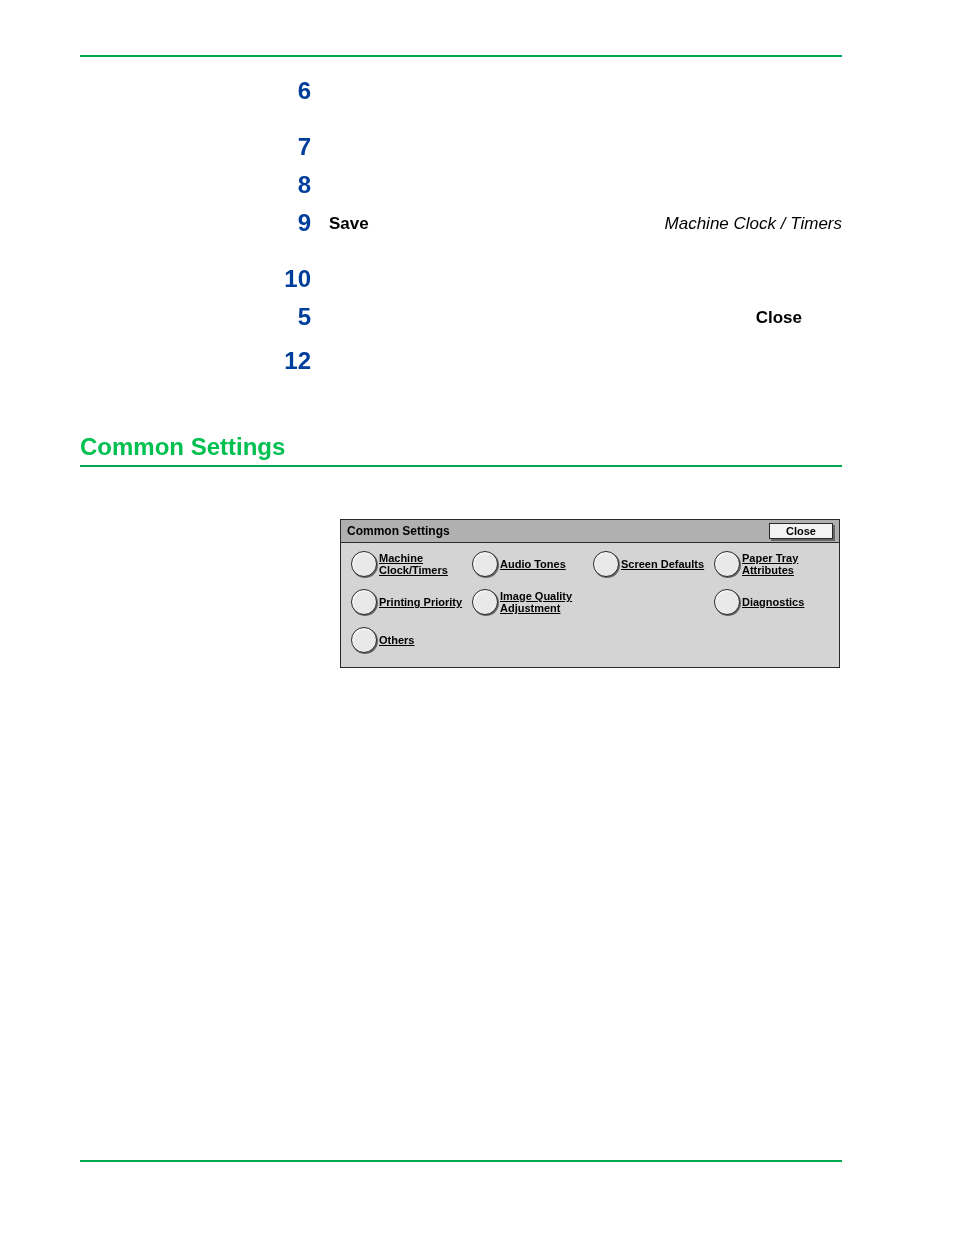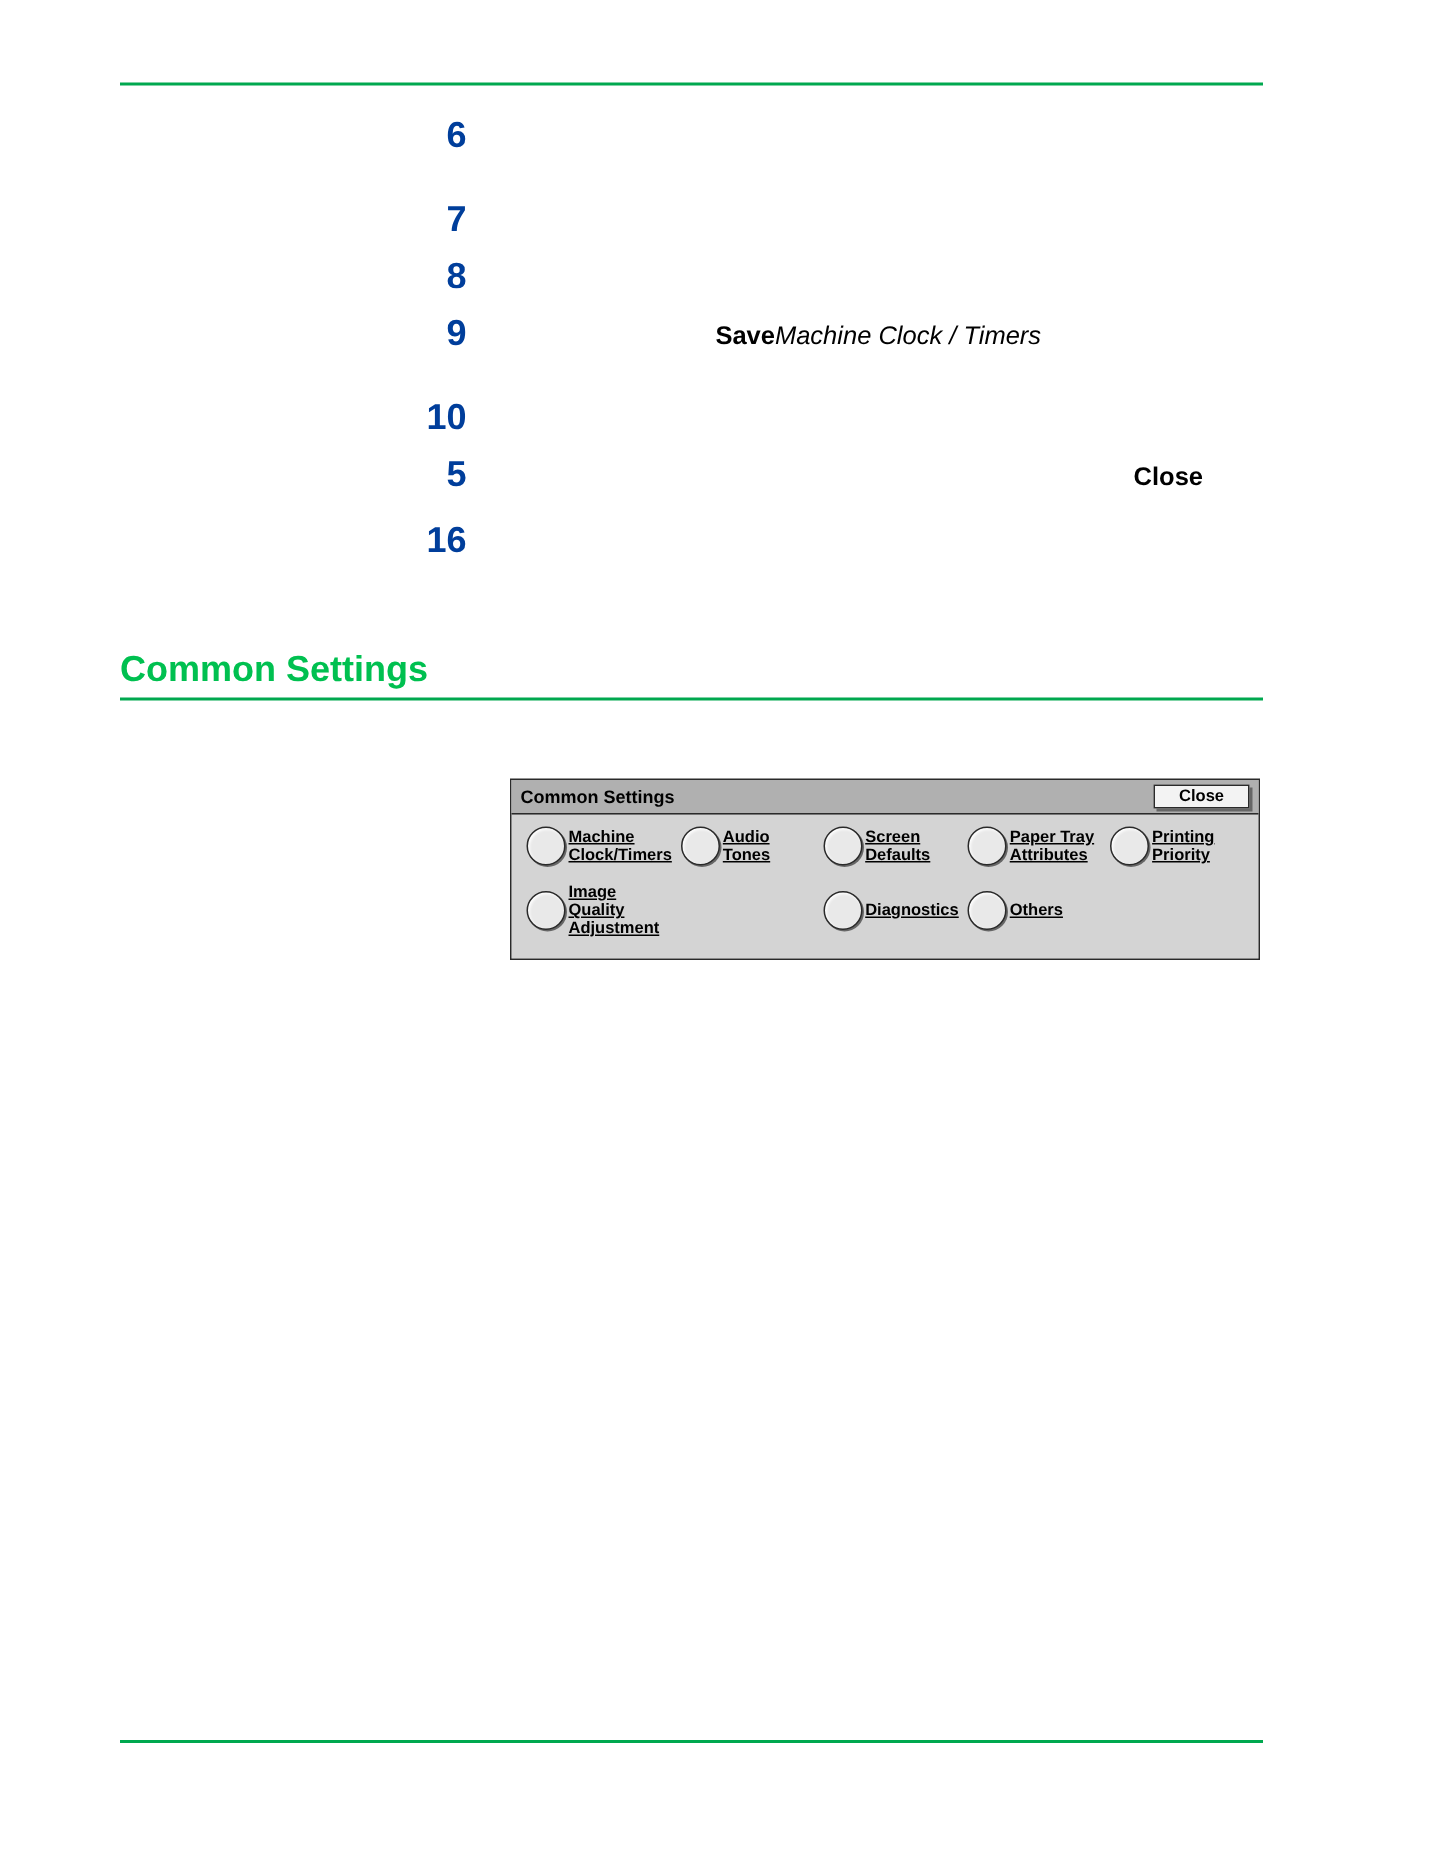--- a/index.html
+++ b/index.html
@@ -90,21 +90,21 @@
     background:#f3f3f3;
     border:1px solid #2a2a2a;
     font-size:11px;
     font-weight:bold;
     padding:1px 16px;
     box-shadow:2px 2px 0 #666;
     cursor:pointer;
   }
   .panel-body{
     display:grid;
-    grid-template-columns:1fr 1fr 1fr 1fr 1fr;
+    grid-template-columns:1fr 1fr 1fr 1fr;
     padding:8px 10px 14px 10px;
     row-gap:12px;
     column-gap:6px;
   }
   .opt{
     display:flex;
     align-items:center;
     gap:2px;
     cursor:pointer;
   }
@@ -149,42 +149,42 @@
     </div>
 
     <div class="step-row">
       <div class="step-num">8</div>
       <div class="step-body"></div>
     </div>
 
 
     <div class="step-row">
       <div class="step-num">9</div>
-      <div class="step-body" style="display:flex;justify-content:center;">
+      <div class="step-body" style="display:flex;justify-content:space-between;">
         <span class="b">Save</span>
         <span class="i">Machine Clock / Timers</span>
       </div>
     </div>
 
     <div class="step-row" style="margin-top:18px">
       <div class="step-num">10</div>
       <div class="step-body"></div>
     </div>
 
     <div class="step-row">
       <div class="step-num">5</div>
       <div class="step-body">
         <div style="text-align:right;padding-right:40px;">
           <span class="b">Close</span>
         </div>
       </div>
     </div>
 
     <div class="step-row" style="margin-top:6px">
-      <div class="step-num">16</div>
+      <div class="step-num">12</div>
     </div>
 
   </div>
 
   <div class="section-heading">Common Settings</div>
   <div class="section-rule"></div>
 
   <div class="panel-wrap">
     <div class="panel">
       <div class="panel-title">

